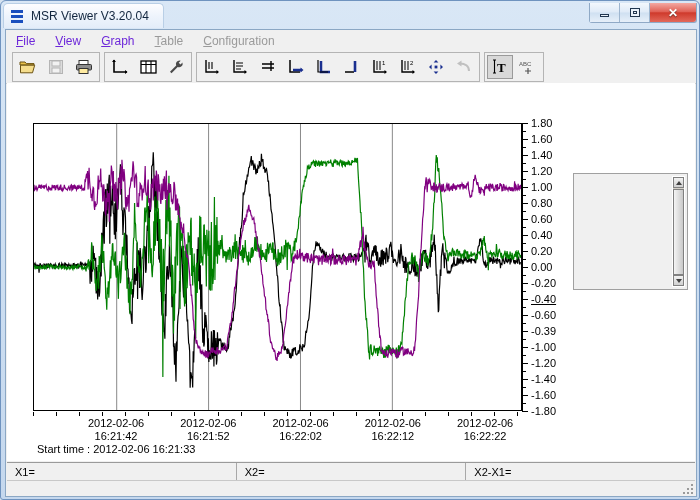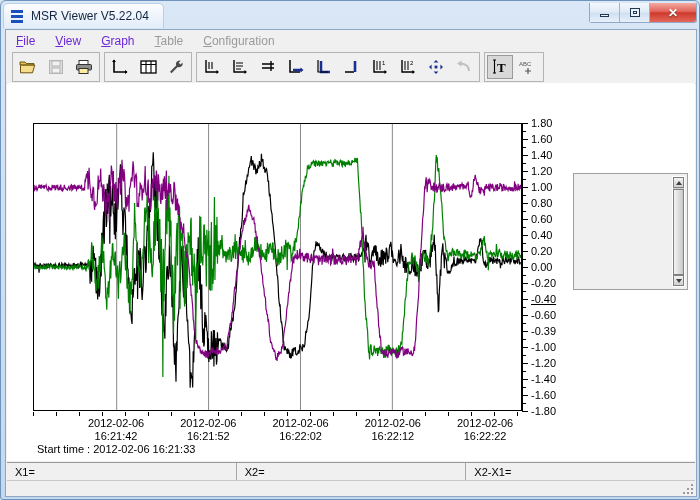--- a/index.html
+++ b/index.html
@@ -182,21 +182,21 @@
 
 <div id="window">
 
   <div id="titlebar">
     <div id="title-left">
       <span id="app-logo">
         <span class="s1"></span>
           <span class="s2"></span>
           <span class="s3"></span>
       </span>
-      <span id="app-title">MSR Viewer V5.22.04</span>
+      <span id="app-title">MSR Viewer V3.20.04</span>
     </div>
     <div id="winbtns">
       <div class="wbtn">
         <span class="gl-min"></span>
       </div>
       <div class="wbtn">
         <span class="gl-max"></span>
       </div>
       <div class="wbtn close">
         <span class="gl-close">✕</span>

